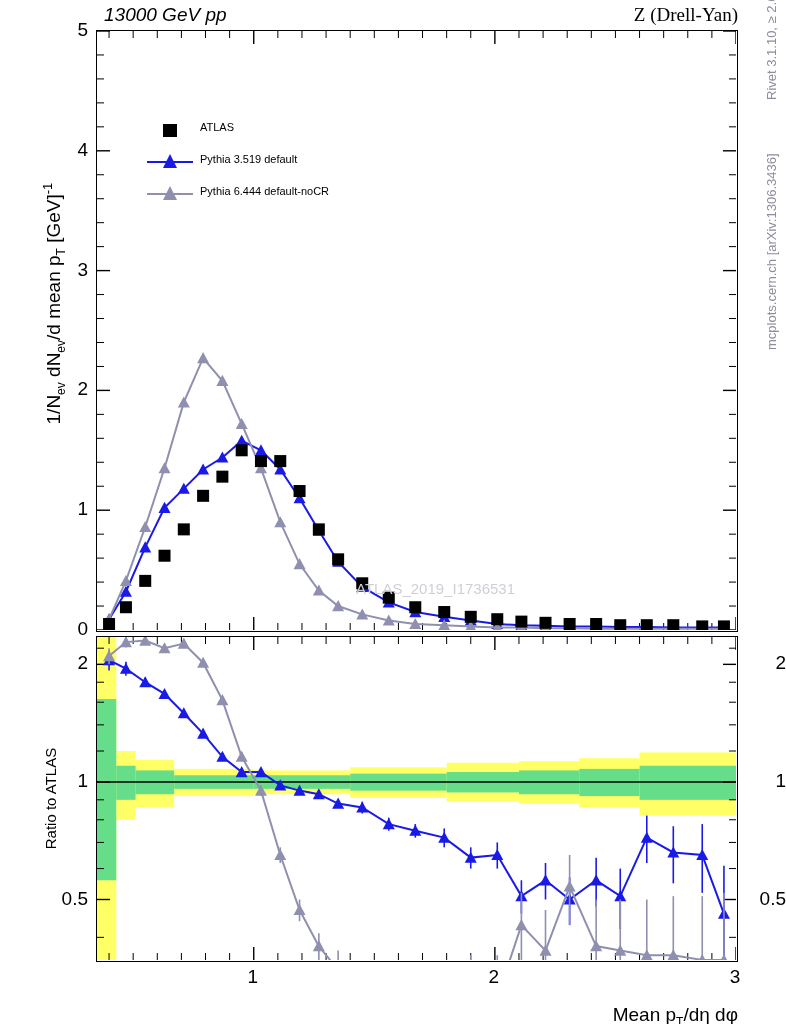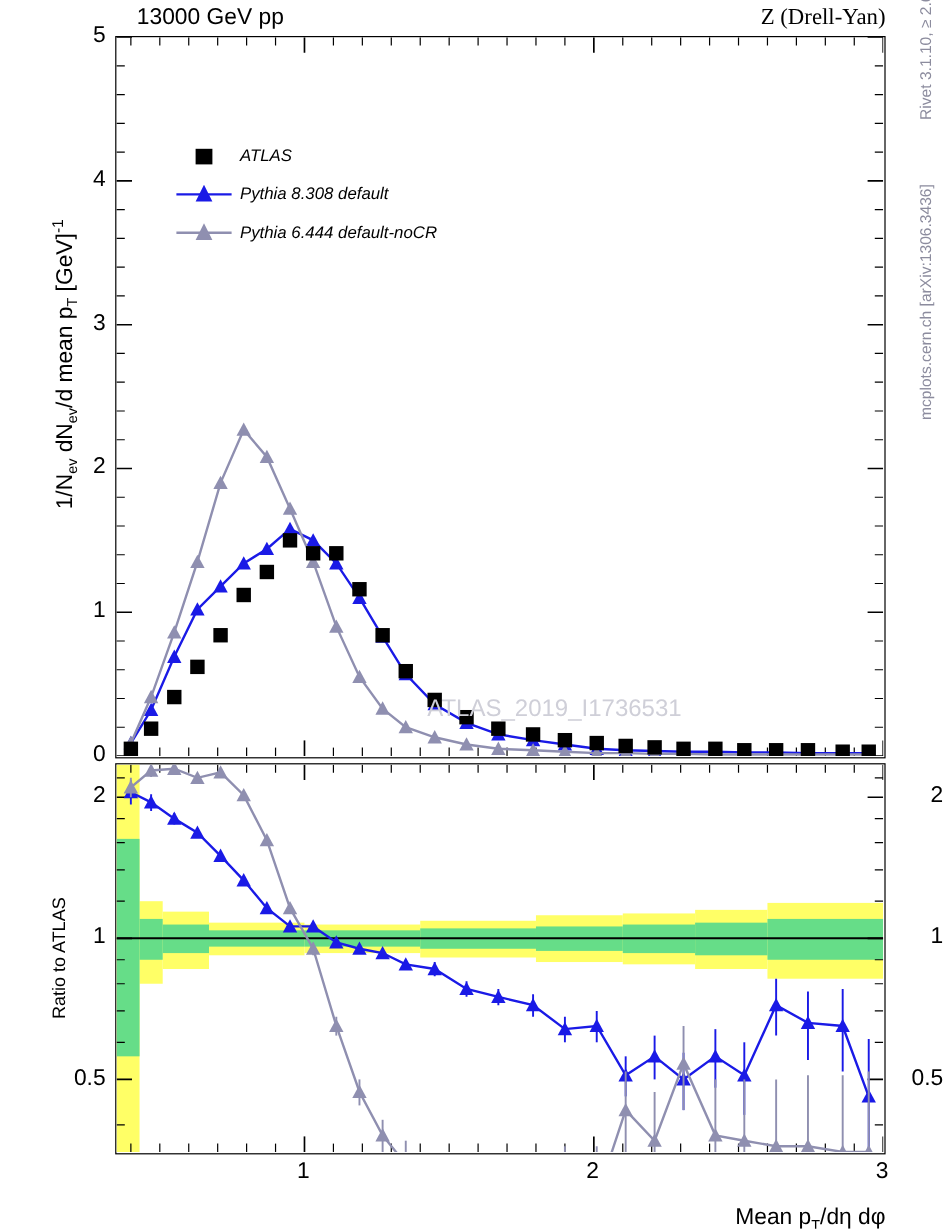--- a/index.html
+++ b/index.html
@@ -1,20 +1,20 @@
 <!DOCTYPE html>
 <html><head>
 <meta charset="utf-8">
 <style>
   html,body{margin:0;padding:0;background:#ffffff;}
   body{width:786px;height:1024px;font-family:"Liberation Sans",sans-serif;color:#000;overflow:hidden;}
   #root{position:relative;width:786px;height:1024px;}
 
   .hdr{position:absolute;font-size:19px;color:#000;}
-  #hdr-left{left:114px;top:4px;}
+  #hdr-left{left:104px;top:4px;font-style:italic;}
   #hdr-right{right:48px;top:4px;font-family:Liberation Serif, serif;}
 
   
   #main-frame{position:absolute;left:96px;top:30px;width:642px;height:602px;border:1.5px solid #000;box-sizing:border-box;background:#fff;}
   
   #ratio-frame{position:absolute;left:96px;top:636px;width:642px;height:326px;border:1.5px solid #000;box-sizing:border-box;background:#fff;overflow:hidden;}
   .ticklabel{position:absolute;font-size:19px;color:#000;text-align:right;}
   .ticklabel.c{text-align:center;}
 
   #plot-title{position:absolute;left:96px;top:62px;width:642px;text-align:center;font-size:17px;}
@@ -22,24 +22,24 @@
   
   #ylabel-main{position:absolute;left:-96px;top:290px;width:300px;transform:rotate(-90deg);transform-origin:center;text-align:center;font-size:19px;white-space:nowrap;}
   #ylabel-ratio{position:absolute;left:-60px;top:790px;width:220px;transform:rotate(-90deg);transform-origin:center;text-align:center;font-size:15px;white-space:nowrap;}
   #xlabel{position:absolute;right:48px;top:1004px;font-size:19px;}
 
   .rightnote{position:absolute;font-size:13px;color:#8c8c9e;white-space:nowrap;transform:rotate(-90deg);transform-origin:left top;}
 
   
   #legend{position:absolute;left:146px;top:115px;font-size:15px;}
   .leg-row{position:relative;height:32px;}
-  .leg-label{position:absolute;left:54px;top:6px;white-space:nowrap;font-size:14px;font-style:italic;}
+  .leg-label{position:absolute;left:54px;top:6px;white-space:nowrap;font-size:11px;}
   .leg-mark{position:absolute;left:0px;top:0px;width:48px;height:30px;}
 
-  #watermark{position:absolute;left:356px;top:580px;font-size:20px;color:#cfcfd8;white-space:nowrap;}
+  #watermark{position:absolute;left:356px;top:580px;font-size:15px;color:#cfcfd8;white-space:nowrap;}
 
   svg{display:block;}
   .overlay{position:absolute;left:0;top:0;}
 </style>
 </head>
 <body>
 
 <div id="root">
 
   <div class="hdr" id="hdr-left">13000 GeV pp</div>
@@ -260,21 +260,21 @@
       <svg class="leg-mark" viewBox="0 0 48 30">
         <rect x="17" y="9" width="14" height="13" fill="#000"></rect>
       </svg>
       <div class="leg-label">ATLAS</div>
     </div>
     <div class="leg-row">
       <svg class="leg-mark" viewBox="0 0 48 30">
         <line x1="1" y1="15" x2="47" y2="15" stroke="#1a1ae6" stroke-width="2"></line>
         <polygon points="24,7 31,21 17,21" fill="#1a1ae6"></polygon>
       </svg>
-      <div class="leg-label">Pythia 8.308 default</div>
+      <div class="leg-label">Pythia 3.519 default</div>
     </div>
     <div class="leg-row">
       <svg class="leg-mark" viewBox="0 0 48 30">
         <line x1="1" y1="15" x2="47" y2="15" stroke="#8f8fb0" stroke-width="2"></line>
         <polygon points="24,7 31,21 17,21" fill="#8f8fb0"></polygon>
       </svg>
       <div class="leg-label">Pythia 6.444 default-noCR</div>
     </div>
   </div>
 

